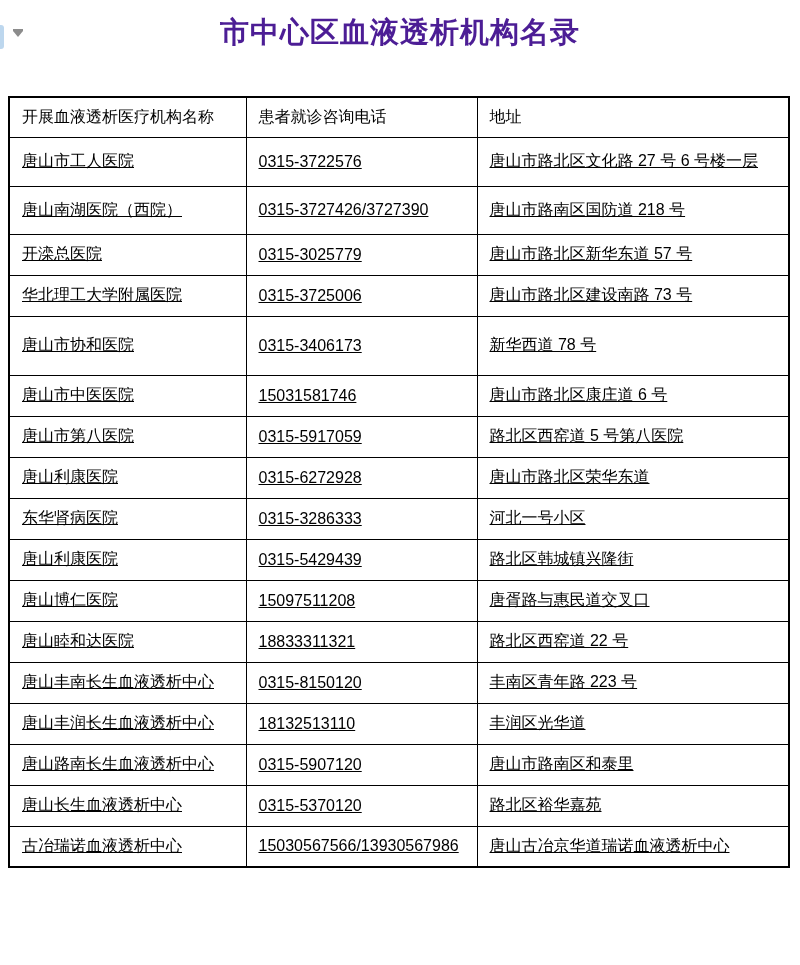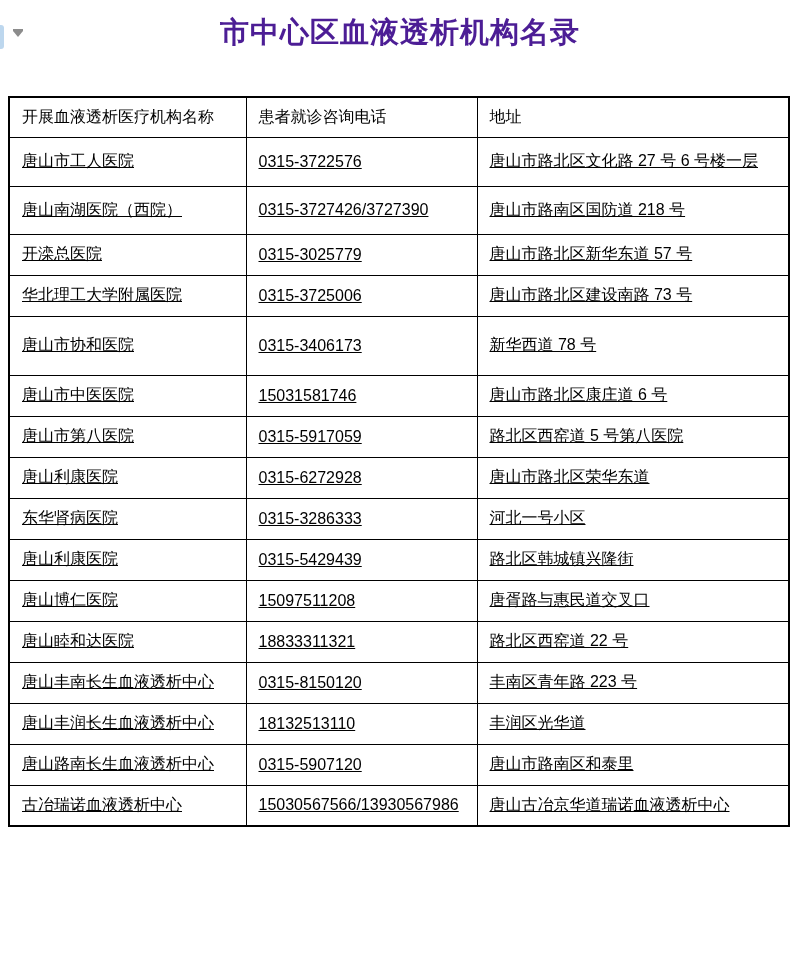--- a/index.html
+++ b/index.html
@@ -180,20 +180,25 @@
     <td>18132513110</td>
     <td>丰润区光华道</td>
   </tr>
 
   <tr>
     <td>唐山路南长生血液透析中心</td>
     <td>0315-5907120</td>
     <td>唐山市路南区和泰里</td>
   </tr>
 
+  <tr>
+    <td>唐山长生血液透析中心</td>
+    <td>0315-5370120</td>
+    <td>路北区裕华嘉苑</td>
+  </tr>
 
   <tr>
     <td>古冶瑞诺血液透析中心</td>
     <td>15030567566/13930567986</td>
     <td>唐山古冶京华道瑞诺血液透析中心</td>
   </tr>
 </tbody>
 </table>
 
 </body></html>

